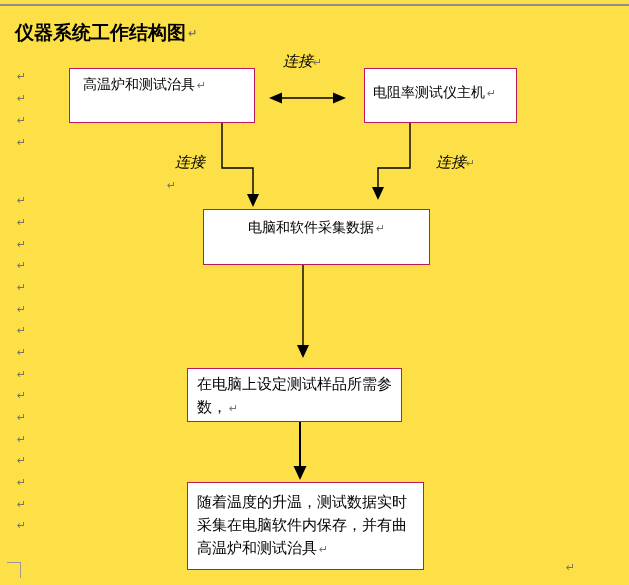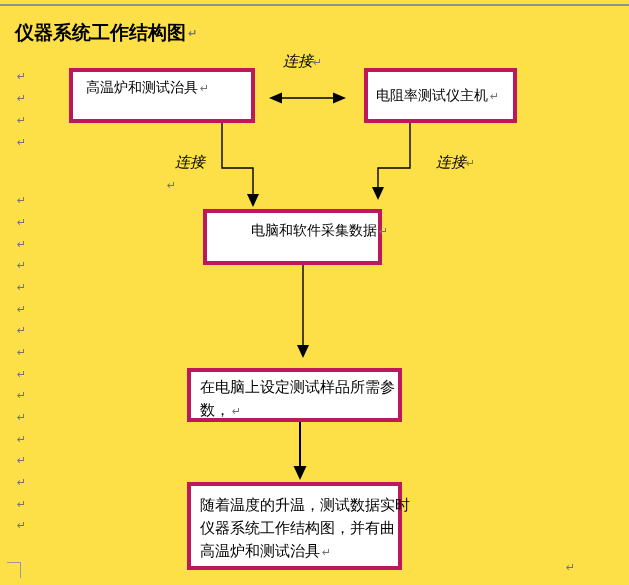--- a/index.html
+++ b/index.html
@@ -27,33 +27,33 @@
     line-height:11px;
     display:inline-block;
   }
   .title-pc{vertical-align:2px;margin-left:2px;}
   .flow-label{
     position:absolute;
     font-size:15px;line-height:19px;white-space:nowrap;font-style:italic;
   }
   .box{
     position:absolute;
-    border:4px solid #be185d;
+    border:1px solid #be185d;
     background:#fff;
     font-size:14px;
     line-height:20px;
     box-sizing:border-box;
     white-space:nowrap;
   }
   .box .pc{margin-left:2px;}
   .box-furnace{left:69px;top:68px;width:186px;height:55px;padding:5px 0 0 13px;}
   .box-host{left:364px;top:68px;width:153px;height:55px;padding:13px 0 0 8px;}
-  .box-computer{left:203px;top:209px;width:179px;height:56px;padding:7px 0 0 44px;}
+  .box-computer{left:203px;top:209px;width:227px;height:56px;padding:7px 0 0 44px;}
   .box-params{left:187px;top:368px;width:215px;height:54px;padding:3px 0 4px 9px;font-size:15px;line-height:23px;}
-  .box-result{left:187px;top:482px;width:215px;height:88px;padding:7px 0 0 9px;font-size:15px;line-height:23px;}
+  .box-result{left:187px;top:482px;width:237px;height:88px;padding:7px 0 0 9px;font-size:15px;line-height:23px;}
   .box .bline{display:block;white-space:nowrap;}
   svg.connectors{position:absolute;left:0;top:0;pointer-events:none;}
   .margin-pc{position:absolute;left:17px;}
   .corner-mark{
     position:absolute;left:7px;top:562px;width:13px;height:15px;
     border-top:1px solid #9a9a9a;border-right:1px solid #9a9a9a;
   }
   .end-pc{position:absolute;left:566px;top:562px;}
   .lbl-connect-top{left:283px;top:51px;}
   .lbl-connect-left{left:175px;top:152px;}
@@ -118,21 +118,21 @@
     <span>电脑和软件采集数据</span><span class="pc">↵</span>
   </div>
 
   <div class="box box-params">
     <span class="bline">在电脑上设定测试样品所需参</span>
     <span class="bline"><span>数，</span><span class="pc">↵</span></span>
   </div>
 
   <div class="box box-result">
     <span class="bline">随着温度的升温，测试数据实时</span>
-    <span class="bline">仪器系统工作结构图，并有曲</span>
+    <span class="bline">采集在电脑软件内保存，并有曲</span>
     <span class="bline"><span>高温炉和测试治具</span><span class="pc">↵</span></span>
   </div>
 
   <div id="margin-marks">
       <span class="pc margin-pc" style="top: 71px;">↵</span>
       <span class="pc margin-pc" style="top: 93px;">↵</span>
       <span class="pc margin-pc" style="top: 115px;">↵</span>
       <span class="pc margin-pc" style="top: 137px;">↵</span>
       <span class="pc margin-pc" style="top: 195px;">↵</span>
       <span class="pc margin-pc" style="top: 217px;">↵</span>

